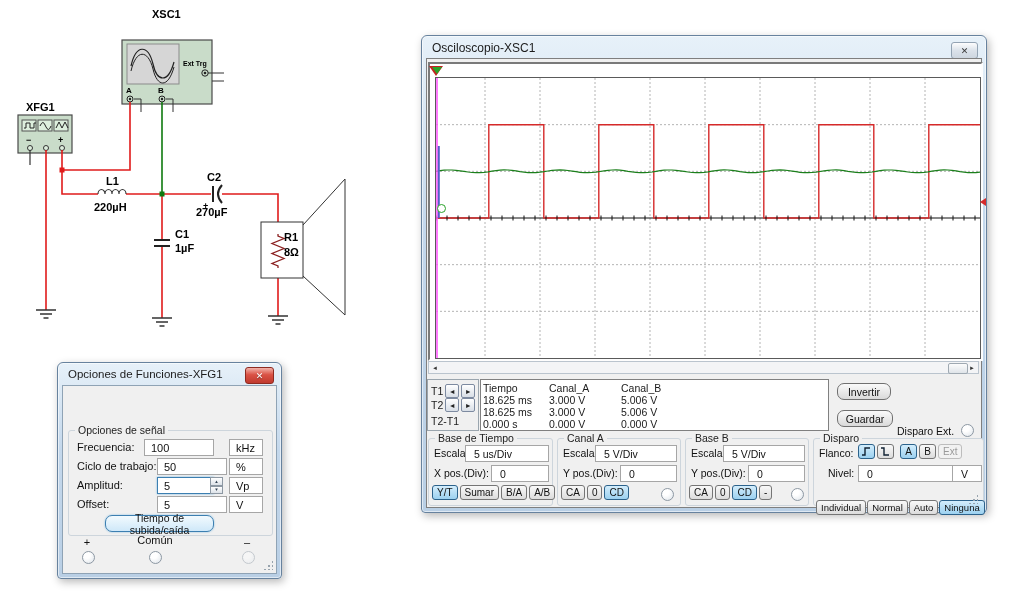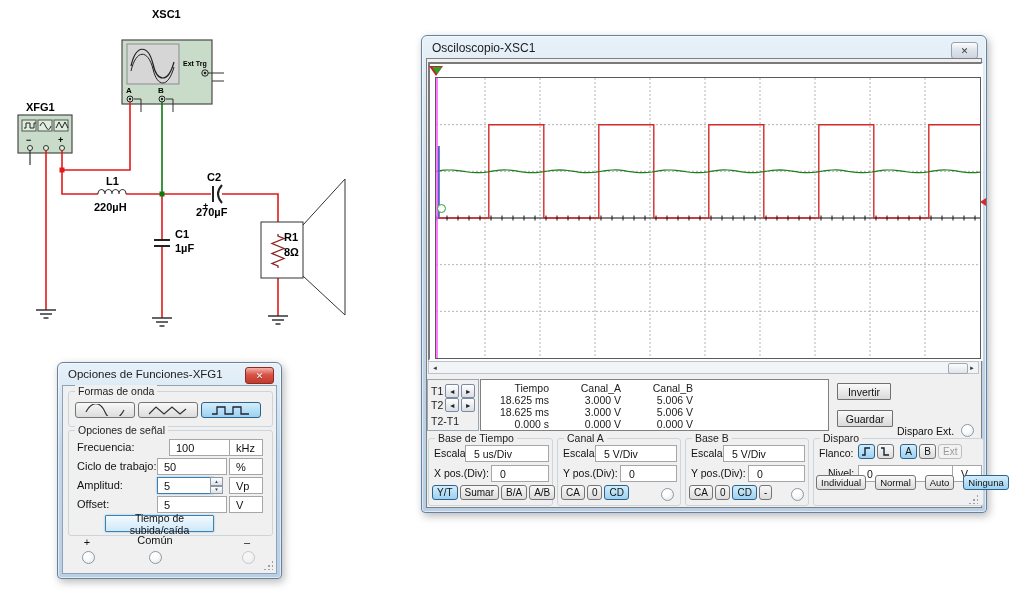--- a/index.html
+++ b/index.html
@@ -54,27 +54,27 @@
   
   .hscroll{position:absolute;left:1px;top:302px;width:551px;height:13px;background:#f3f4f6;
         border:1px solid #bac4ce;box-sizing:border-box}
   .hscroll .arr{position:absolute;top:0;width:12px;height:11px;font-size:6px;display:flex;
         align-items:center;justify-content:center;color:#333}
   .hscroll .thumb{position:absolute;left:519px;top:1px;width:18px;height:9px;border:1px solid #9fa9b2;
         border-radius:2px;background:linear-gradient(#fcfcfc,#dfe4e9)}
   
   #readout{position:absolute;left:53px;top:320px;width:349px;height:52px;background:#fff;
         border:1px solid #808080;display:grid;grid-template-columns:66px 72px 72px;
-        grid-auto-rows:12px;padding:2px 0 0 2px;font-size:10.5px;text-align:right;box-sizing:border-box}
+        grid-auto-rows:12px;padding:2px 0 0 2px;font-size:10.5px;text-align:left;box-sizing:border-box}
   #cursorbox{position:absolute;left:0;top:320px;width:52px;height:52px;border:1px solid #9aa5ae;
         background:#f0f0f0;box-sizing:border-box;font-size:10.5px}
   .curs-row{position:absolute;left:3px;display:flex;align-items:center;gap:2px}
   .abtn{width:12px;height:12px;border:1px solid #7d8aa0;border-radius:2px;font-size:7px;
         background:linear-gradient(#fff,#d8dee6);display:flex;align-items:center;justify-content:center;color:#222}
-  .pushbtn{position:absolute;height:17px;border:1px solid #707070;border-radius:1px;font-size:10.5px;
+  .pushbtn{position:absolute;height:17px;border:1px solid #707070;border-radius:7px;font-size:10.5px;
         font-family:inherit;background:linear-gradient(#fafafa,#dadada);display:flex;
         align-items:center;justify-content:center;color:#111}
   .edgebtn{width:17px;height:15px;padding:0}
   
   .wavebtn{width:60px;height:16px;padding:0}
   .ffld{position:absolute;height:15px;background:#fff;border:1px solid #a6a6a6;font-size:11px;
         font-family:inherit;padding:0 0 0 6px;color:#111}
   .spin{position:absolute;width:13px;height:17px;display:flex;flex-direction:column}
   .spin span{flex:1;border:1px solid #8d98a3;background:linear-gradient(#fff,#dce2e8);font-size:4.5px;
         display:flex;align-items:center;justify-content:center;color:#345}
@@ -360,64 +360,44 @@
         </button>
       </div>
       <div class="btnrow" style="left:86px;top:5px">
         <button class="sbtn sel" style="width:17px">A</button>
         <button class="sbtn" style="width:17px">B</button>
         <button class="sbtn dis">Ext</button>
       </div>
       <span class="lbl" style="left:14px;top:28px">Nivel:</span>
       <input class="fld" style="left: 44px; top: 26px; width: 86px;" value="0">
       <input class="fld" style="left: 138px; top: 26px; width: 20px;" value="V">
-      <div class="btnrow" style="left:2px;top:36px;gap:9px">
+      <div class="btnrow" style="left:2px;top:61px;gap:1px">
         <button class="sbtn" style="font-size:9.5px">Individual</button>
         <button class="sbtn" style="font-size:9.5px">Normal</button>
         <button class="sbtn" style="font-size:9.5px">Auto</button>
         <button class="sbtn sel" style="font-size:9.5px">Ninguna</button>
       </div>
     </div>
     <div class="grip"></div>
   </div>
 </div>
 
 <div class="win" style="left:57px;top:362px;width:223px;height:215px">
   <div class="titlebar">
     <span class="title" style="font-size:11.5px">Opciones de Funciones-XFG1</span>
     <div class="closebtn red">✕</div>
   </div>
   <div class="content" style="border-color:#8fa3b5">
 
-    <div class="gb" style="left:5px;top:5px;width:203px;height:34px">
-      <span class="gbt">Formas de onda</span>
-      <div class="btnrow" style="left:6px;top:10px;gap:3px">
-        <button class="sbtn wavebtn">
-          <svg width="44" height="12" viewBox="0 0 44 12">
-              <path d="M3,8 C9,-3 17,-3 22,8 S36,16 41,6" fill="none" stroke="#333" stroke-width="1.2"></path>
-            </svg>
-        </button>
-        <button class="sbtn wavebtn">
-          <svg width="44" height="12" viewBox="0 0 44 12">
-              <path d="M3,10 L10,3 L18,10 L26,3 L34,10 L40,5" fill="none" stroke="#333" stroke-width="1.2"></path>
-            </svg>
-        </button>
-        <button class="sbtn wavebtn sel">
-          <svg width="44" height="12" viewBox="0 0 44 12">
-              <path d="M3,10 h5 v-7 h8 v7 h8 v-7 h8 v7 h8" fill="none" stroke="#223" stroke-width="1.3"></path>
-            </svg>
-        </button>
-      </div>
-    </div>
 
     <div class="gb" style="left:5px;top:44px;width:203px;height:104px">
       <span class="gbt">Opciones de señal</span>
       <div class="row" style="top:8px">
         <span class="lbl" style="left:8px;top:2px;font-size:11px">Frecuencia:</span>
-        <input class="ffld" style="left: 100px; width: 62px;" value="100">
+        <input class="ffld" style="left: 75px; width: 62px;" value="100">
         <input class="ffld" style="left: 160px; width: 26px;" value="kHz">
       </div>
       <div class="row" style="top:27px">
         <span class="lbl" style="left:8px;top:2px;font-size:11px">Ciclo de trabajo:</span>
         <input class="ffld" style="left: 88px; width: 62px;" value="50">
         <input class="ffld" style="left: 160px; width: 26px;" value="%">
       </div>
       <div class="row" style="top:46px">
         <span class="lbl" style="left:8px;top:2px;font-size:11px">Amplitud:</span>
         <input class="ffld" style="left: 88px; width: 49px; border: 1px solid rgb(60, 127, 177); box-shadow: rgb(122, 184, 224) 0px 0px 2px;" value="5">

